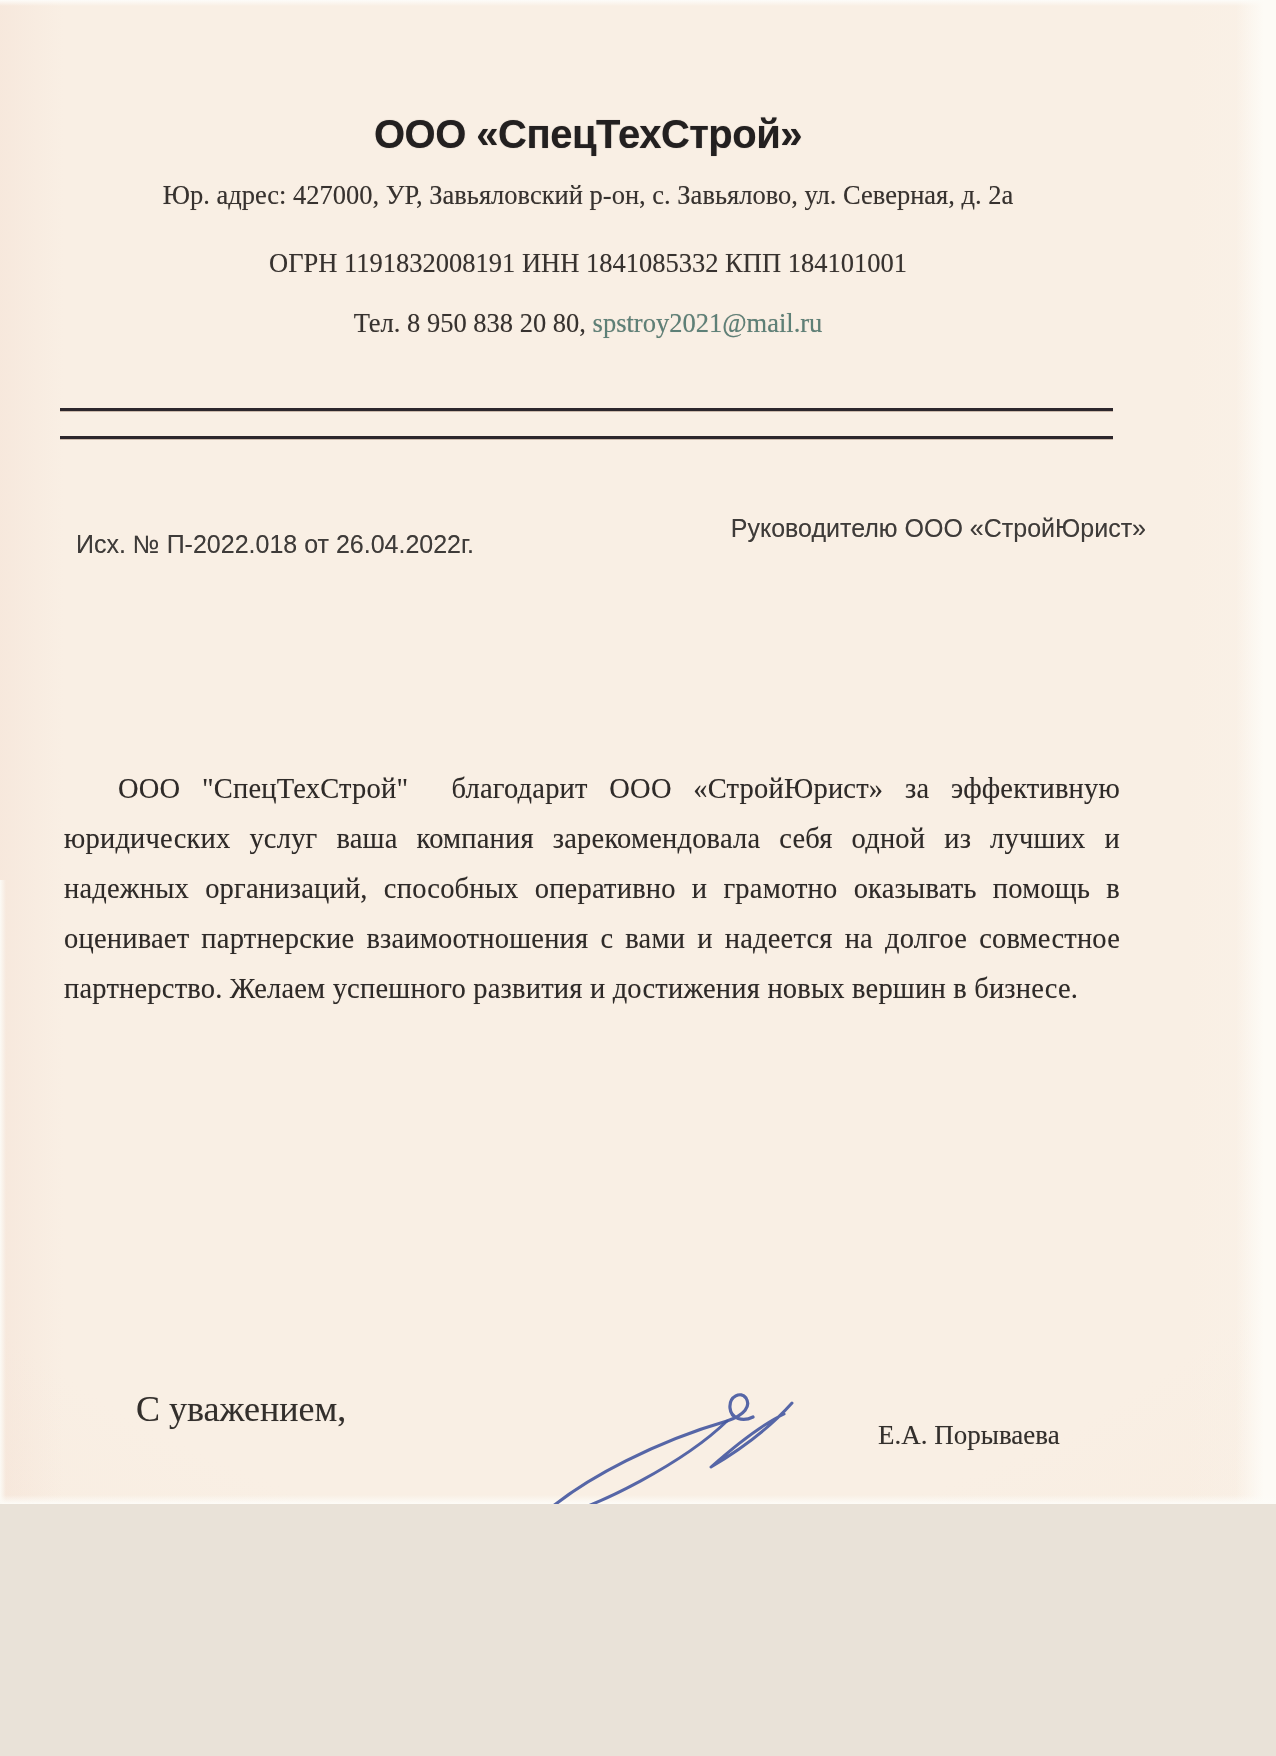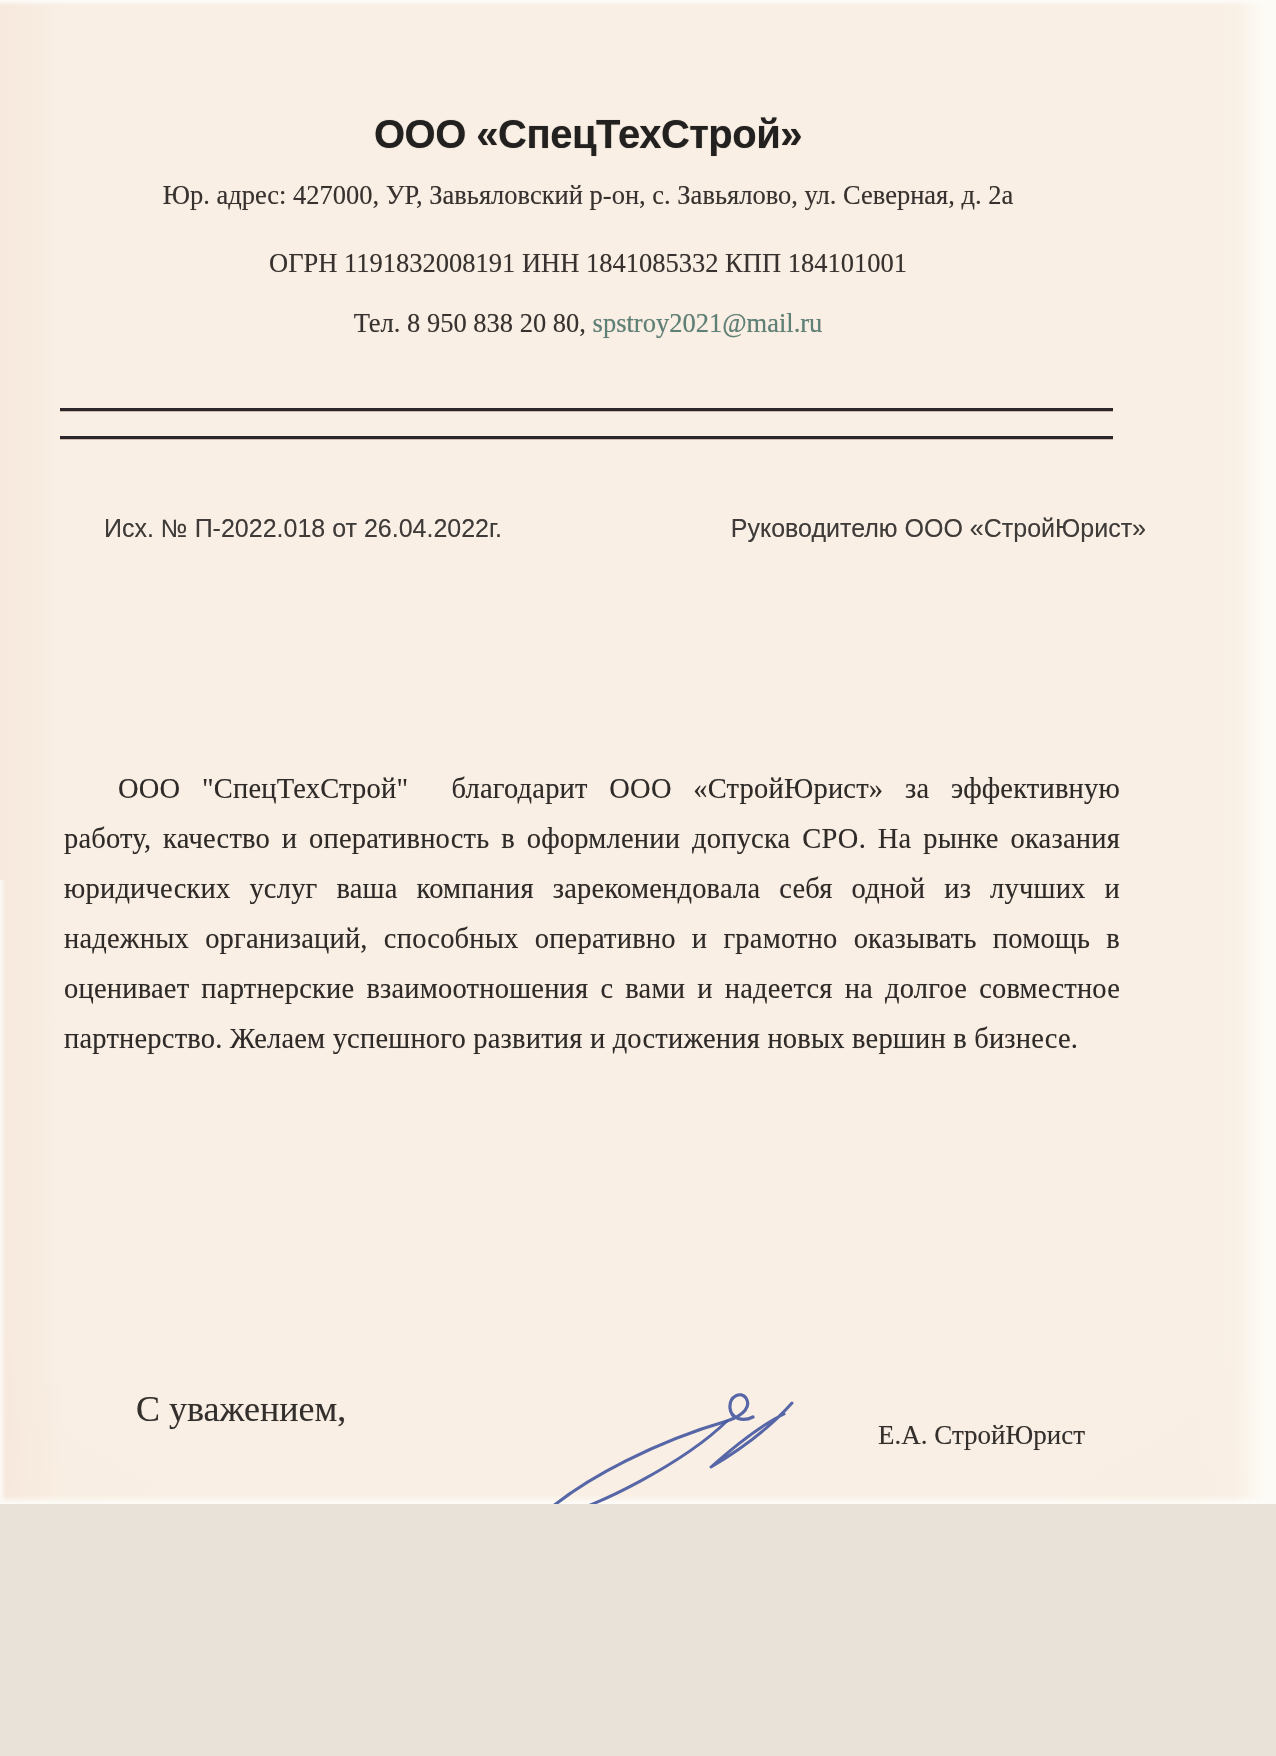--- a/index.html
+++ b/index.html
@@ -46,21 +46,21 @@
   .lh-address{top:180px;}
   .lh-ogrn{top:248px;}
   .lh-contacts{top:308px;}
   .email{color:var(--email-link,#5d8077);}
 
   .rule{position:absolute;left:60px;width:1053px;height:3px;background:#2d272c;box-shadow:0 1px 0 rgba(120,90,70,.35);}
   .rule-1{top:408px;}
   .rule-2{top:436px;}
 
   .ref-row{position:absolute;left:0;top:514px;width:1276px;font-family:"Liberation Sans", sans-serif;font-size:25px;color:#3e3b39;text-shadow:0 0 .6px rgba(60,55,50,.4);}
-  .ref-left{position:absolute;left:76px;top:0;white-space:nowrap;margin-left:28px;}
+  .ref-left{position:absolute;left:76px;top:16px;white-space:nowrap;}
   .ref-right{position:absolute;right:130px;top:0;white-space:nowrap;}
 
   .body-text{
     position:absolute;left:64px;top:764px;width:1056px;
     font-size:28.5px;letter-spacing:.2px;color:#2e2a28;
     text-shadow:0 0 .7px rgba(50,44,40,.35);
   }
   .bline{height:50px;line-height:50px;text-align:justify;text-align-last:justify;white-space:normal;}
   .bline.first{text-indent:54px;}
   .bline.last{text-align-last:left;}
@@ -91,32 +91,31 @@
   <div class="rule rule-1"></div>
   <div class="rule rule-2"></div>
 
   <div class="ref-row">
     <div class="ref-left">Исх. № П-2022.018 от 26.04.2022г.</div>
     <div class="ref-right">Руководителю ООО «СтройЮрист»</div>
   </div>
 
   <div class="body-text">
     <div class="bline first">ООО "СпецТехСтрой"&nbsp; благодарит ООО «СтройЮрист» за эффективную</div>
-    <div class="bline">работу, качество и оперативность в оформлении допуска СРО. На рынке оказания</div>
     <div class="bline">юридических услуг ваша компания зарекомендовала себя одной из лучших и</div>
     <div class="bline">надежных организаций, способных оперативно и грамотно оказывать помощь в</div>
     <div class="bline">оценивает партнерские взаимоотношения с вами и надеется на долгое совместное</div>
     <div class="bline last">партнерство. Желаем успешного развития и достижения новых вершин в бизнесе.</div>
   </div>
 
   <div class="signoff">
     <div>С уважением,</div>
   </div>
 
   <svg class="signature" viewBox="0 0 320 160" aria-hidden="true">
     <path stroke-width="3.2" d="M30,138 C78,90 165,52 224,35 C242,29 248,20 243,12 C238,5 226,10 227,22 C228,33 240,36 250,31"></path>
     <path stroke-width="3" d="M224,35 C186,72 96,124 32,136 C24,139 22,144 28,147"></path>
     <path stroke-width="3" d="M289,17 C264,45 230,68 208,81 C234,58 260,38 281,28"></path>
   </svg>
 
-  <div class="signatory-name">Е.А. СтройЮрист</div>
+  <div class="signatory-name">Е.А. Порываева</div>
 
 </div>
 
 </body></html>

